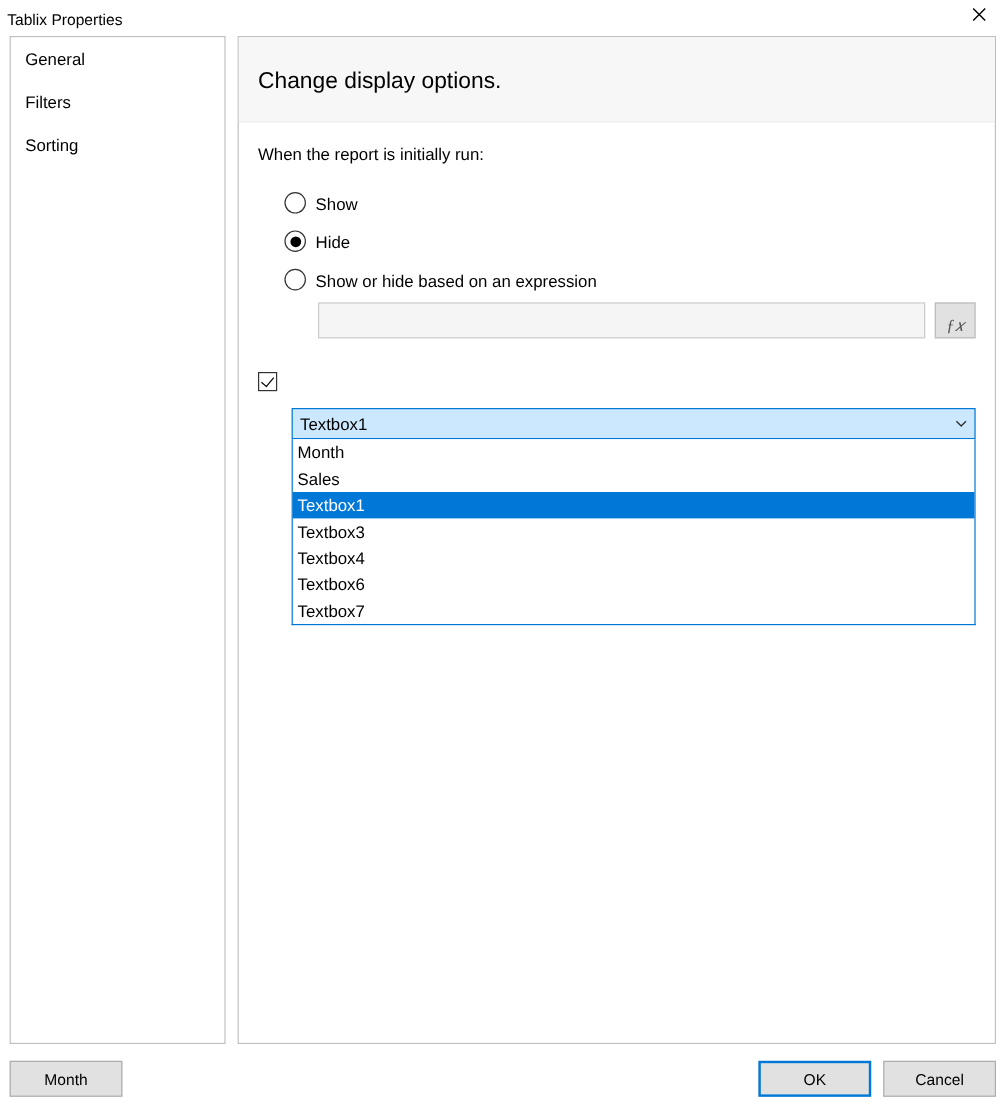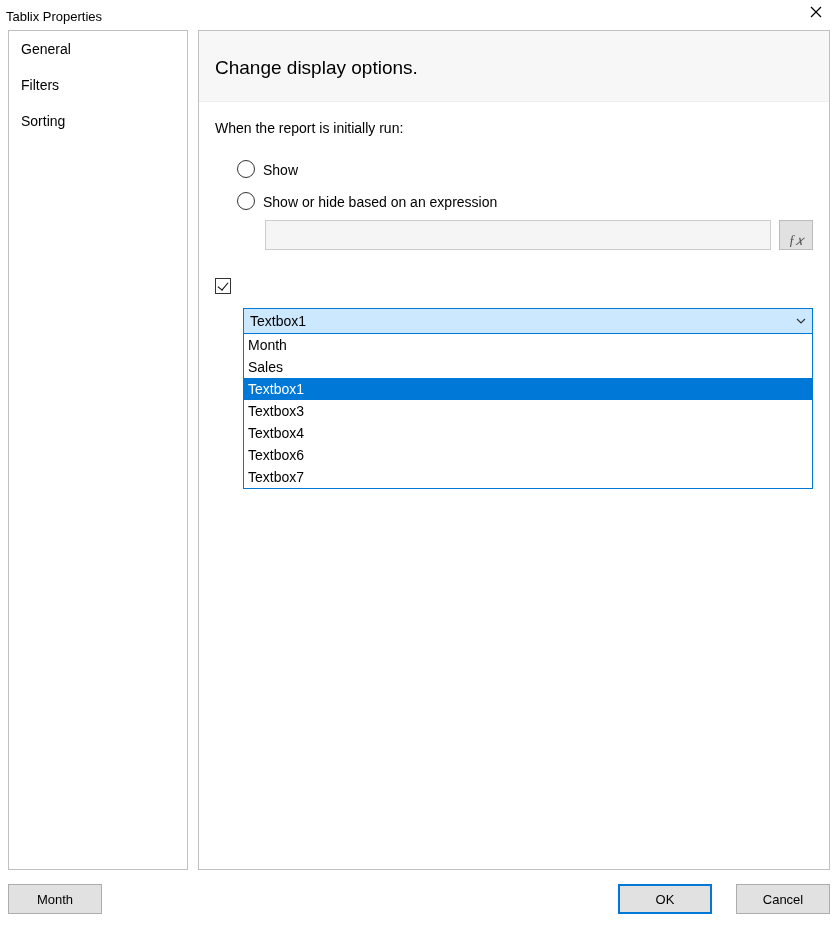--- a/index.html
+++ b/index.html
@@ -205,21 +205,21 @@
       align-items: center;
       justify-content: center;
       cursor: default;
     }
     .btn.primary {
       border: 2px solid #0078d7;
       background: #e1e1e1;
     }
     .footer-right {
       display: flex;
-      gap: 24px;
+      gap: 10px;
       justify-content: flex-end;
     }
   </style>
 </head>
 <body>
 
 <div class="titlebar">
   <span class="title">Tablix Properties</span>
   <span class="close-icon">
     <svg width="12" height="12" viewBox="0 0 12 12">
@@ -241,20 +241,24 @@
     </div>
     <div class="content-body">
       <div class="section-label">When the report is initially run:</div>
 
       <div class="radio-group">
         <div class="radio-row">
           <span class="radio-circle"></span>
           <span>Show</span>
         </div>
         <div class="radio-row">
+          <span class="radio-circle checked"></span>
+          <span>Hide</span>
+        </div>
+        <div class="radio-row">
           <span class="radio-circle"></span>
           <span>Show or hide based on an expression</span>
         </div>
         <div class="expression-row">
           <input class="expression-input" disabled="" value="" style="">
           <div class="fx-button">
             <span>ƒ𝑥</span>
           </div>
         </div>
       </div>

